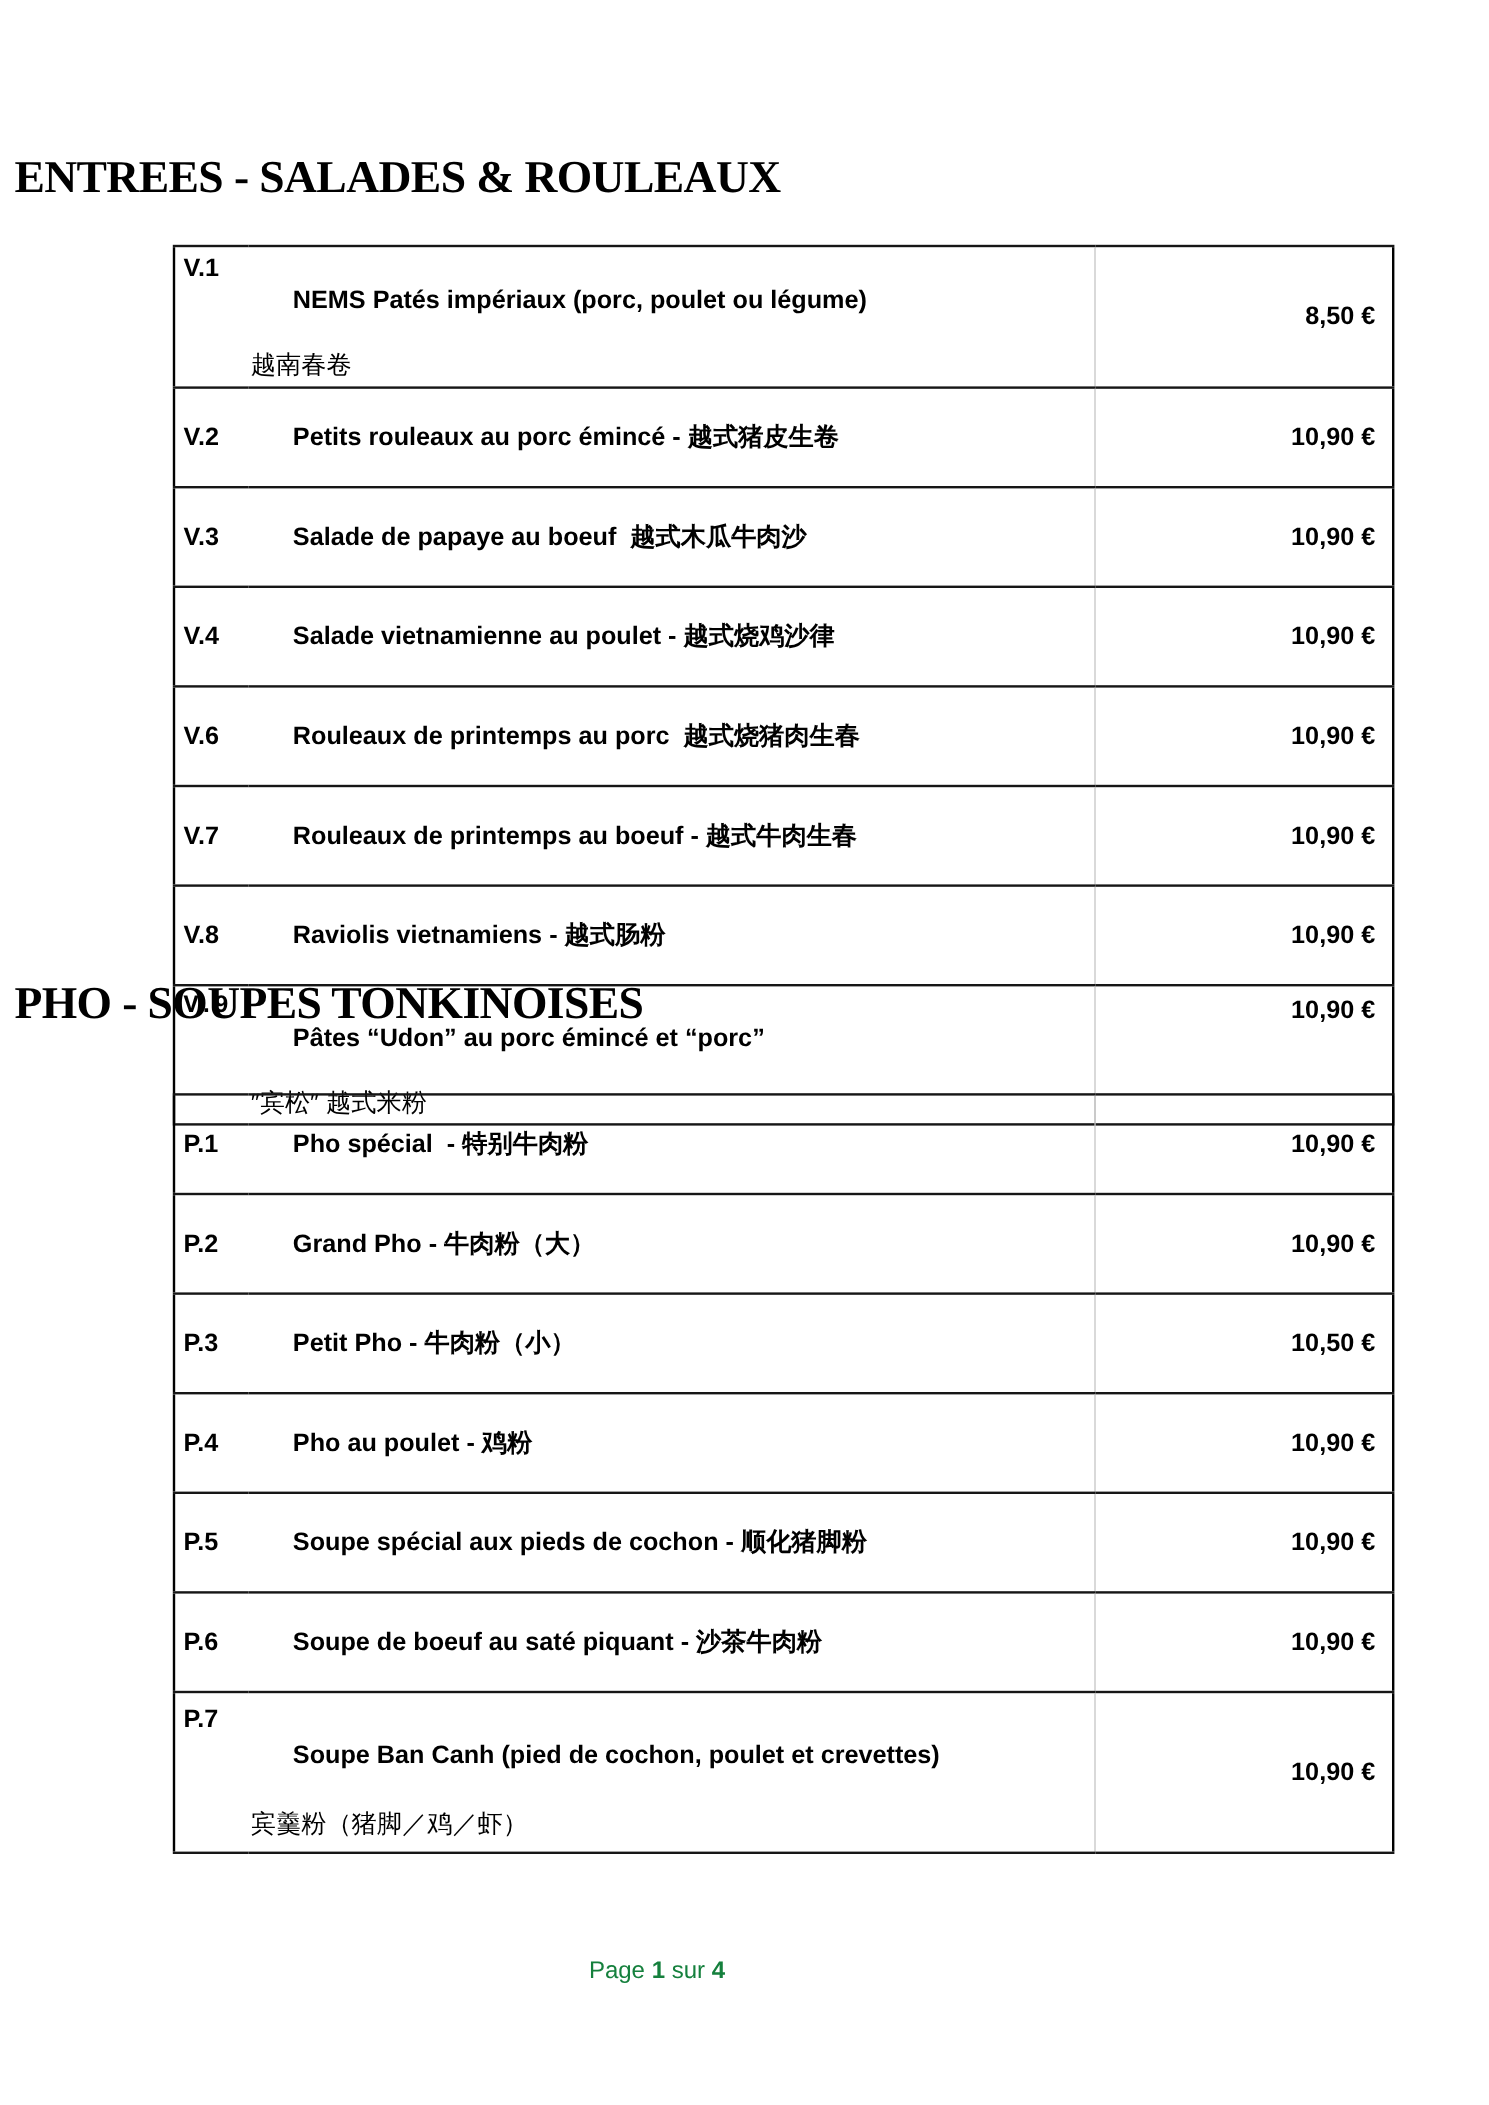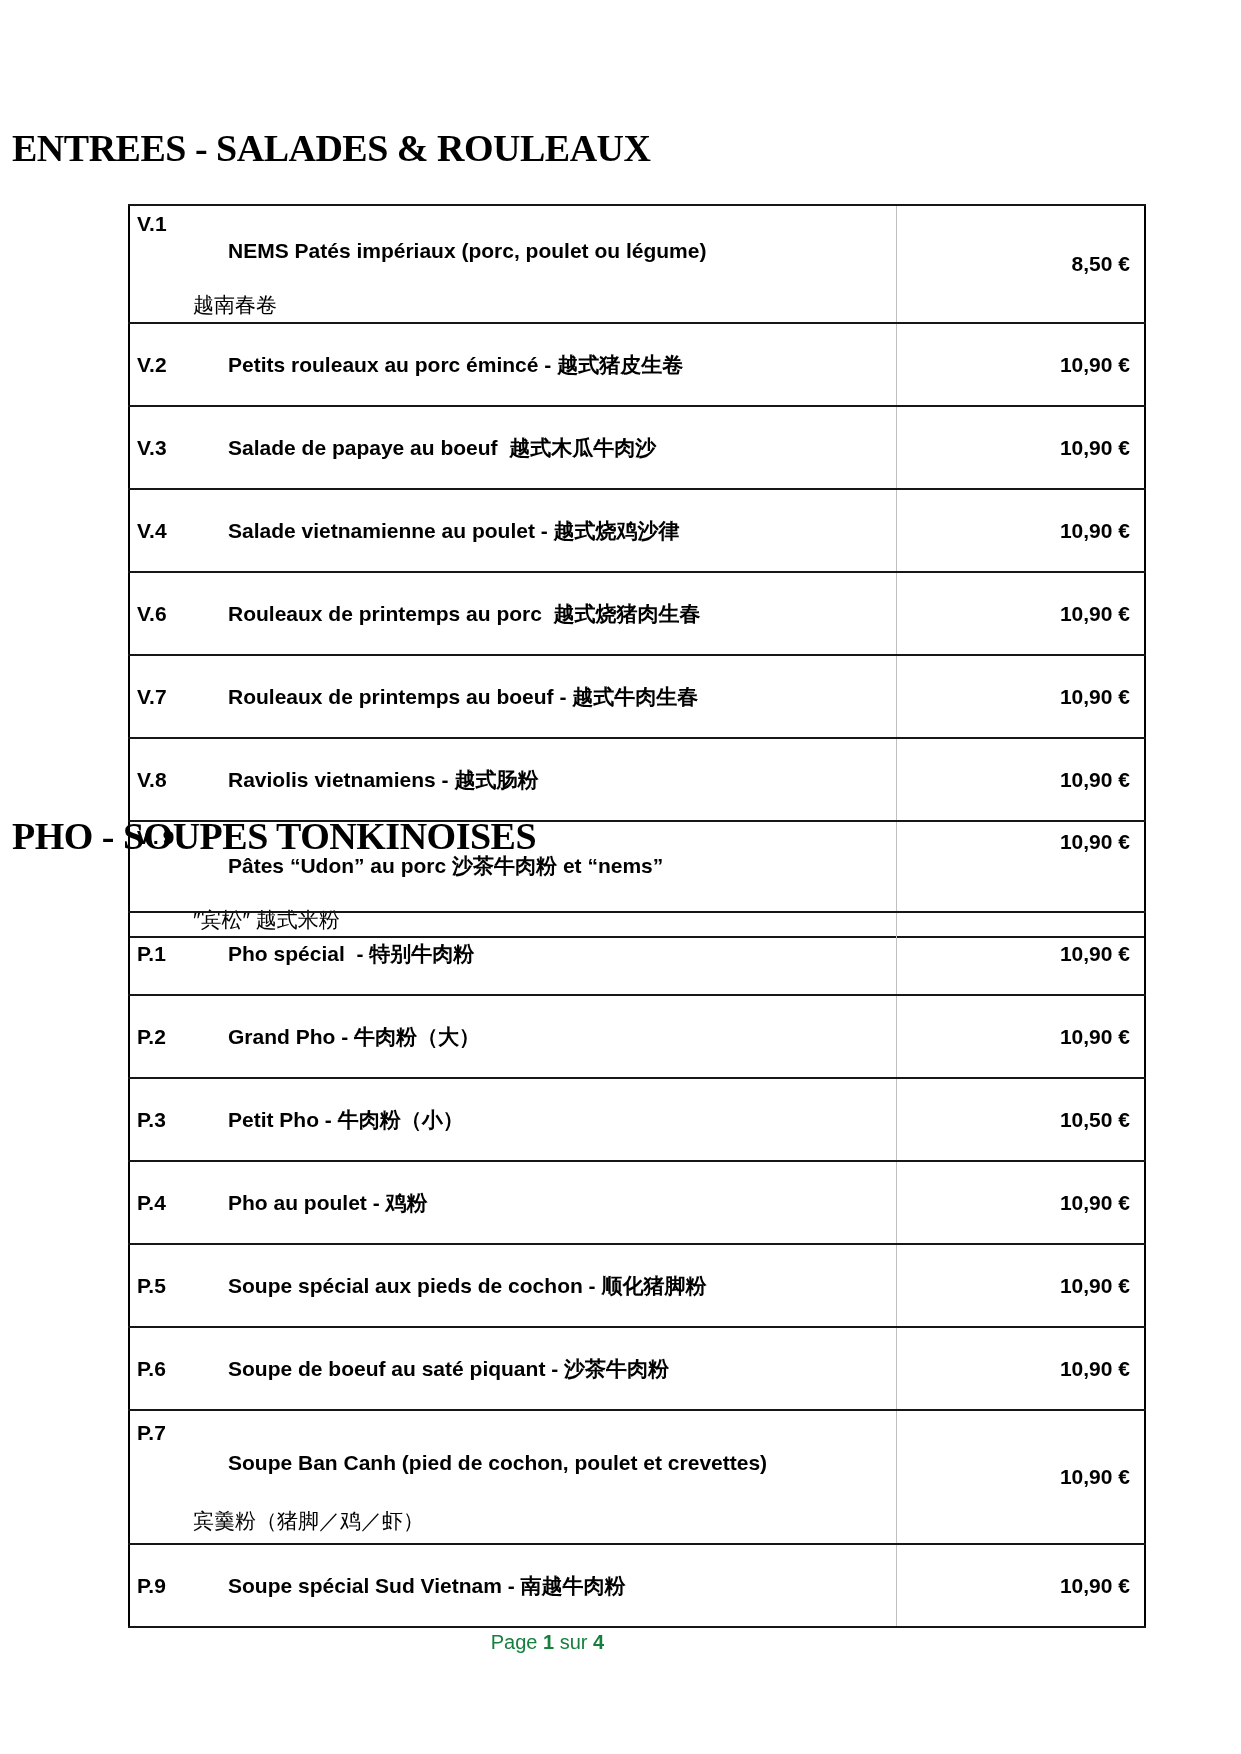--- a/index.html
+++ b/index.html
@@ -6,21 +6,21 @@
   .page{
     position:relative;width:1241px;height:1754px;background:#ffffff;
     font-family:"Liberation Sans",sans-serif;color:#000;overflow:hidden;margin:0 auto;
   }
   .section-title{
     position:absolute;left:12px;width:1241px;text-align:left;
     font-family:"Liberation Serif",serif;font-weight:bold;
     font-size:38px;line-height:40px;letter-spacing:-0.5px;color:#000;
   }
   .menu-table{
-    position:absolute;left:128px;width:1016px;
+    position:absolute;left:144px;width:1016px;
     border-collapse:collapse;table-layout:fixed;
     border:2px solid #000;
   }
   .menu-table td{
     border-top:2px solid #161616;border-bottom:2px solid #161616;
     vertical-align:middle;padding:0;overflow:hidden;
   }
   .menu-table tr{height:59px;}
   .menu-table tr.two-tight{height:63px;}
   .menu-table tr.two{height:62px;}
@@ -111,21 +111,21 @@
         <tr>
     <td class="code">V.8</td>
     <td class="desc">
       <span class="fr">Raviolis vietnamiens - </span><span class="zh">越式肠粉</span>
     </td>
     <td class="price">10,90 €</td>
   </tr>
         <tr class="two">
     <td class="code">V.9</td>
     <td class="desc">
-      <span class="fr">Pâtes “Udon” au porc 沙茶牛肉粉 et “nems”</span><span class="zh"></span>
+      <span class="fr">Pâtes “Udon” au porc émincé et “porc”</span><span class="zh"></span>
     <div class="line2">″宾松″ 越式米粉</div></td>
     <td class="price v-top">10,90 €</td>
   </tr>
       </tbody>
   </table>
 
   <div class="section-title" style="top:816px">PHO - SOUPES TONKINOISES</div>
 
   <table class="menu-table" id="table-1" style="top:911px">
     <colgroup>
@@ -176,27 +176,20 @@
     </td>
     <td class="price">10,90 €</td>
   </tr>
         <tr class="two-loose">
     <td class="code">P.7</td>
     <td class="desc">
       <span class="fr">Soupe Ban Canh (pied de cochon, poulet et crevettes)</span><span class="zh"></span>
     <div class="line2">宾羹粉（猪脚／鸡／虾）</div></td>
     <td class="price">10,90 €</td>
   </tr>
-        <tr>
-    <td class="code">P.9</td>
-    <td class="desc">
-      <span class="fr">Soupe spécial Sud Vietnam - </span><span class="zh">南越牛肉粉</span>
-    </td>
-    <td class="price">10,90 €</td>
-  </tr>
       </tbody>
   </table>
 
   <div class="page-footer">
     <span>Page</span>
     <span class="b">1</span>
     <span>sur</span>
     <span class="b">4</span>
   </div>
 

